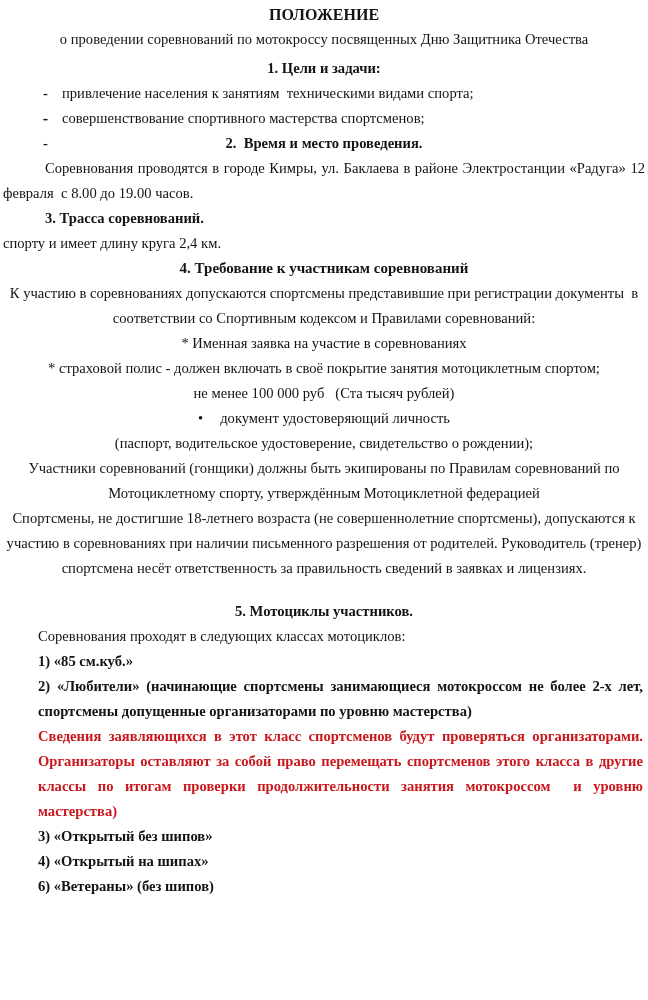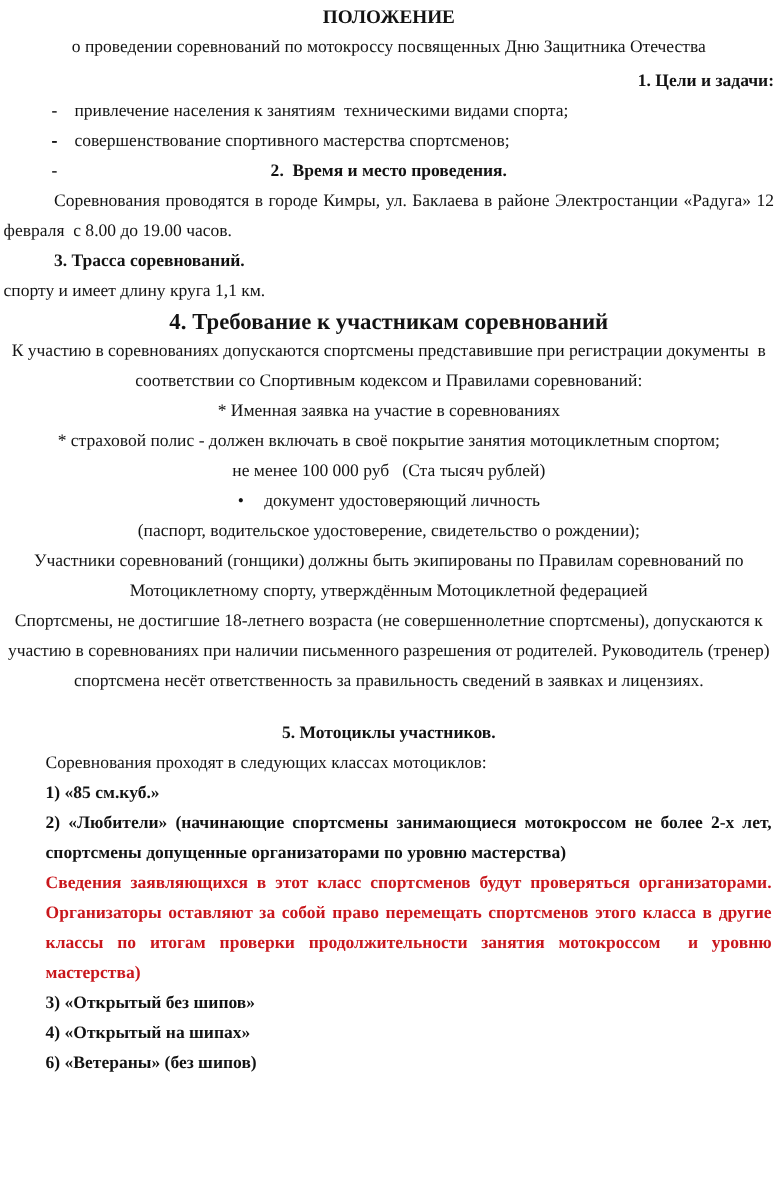--- a/index.html
+++ b/index.html
@@ -10,25 +10,25 @@
     padding:2px 3px 0 3px;
     background:#ffffff;
     color:#131313;
     font-family:"Liberation Serif", serif;
     font-size:14.6px;
     overflow:hidden;
   }
   .ln { line-height:25px; }
   .c { text-align:center; }
   .b { font-weight:bold; }
-  .h-big { font-size:19px; }
+  .h-big { font-size:15px; }
   .stretch { text-align:justify; text-align-last:justify;font-family:Liberation Serif, serif; }
   .ind { text-indent:42px; }
   .h3-left { padding-left:42px; }
-  .gap-top-s1 { margin-top:4px;text-align:right; }
+  .gap-top-s1 { margin-top:4px; }
   .gap-top-s5 { margin-top:18px; }
   .dash-item { position:relative; padding-left:59px; }
   .dash-item .dash { position:absolute; left:40px; font-weight:bold; }
   .bullet-line .bullet { margin-right:17px; }
   .s5 { padding-left:35px; padding-right:2px; }
   .red { color:var(--accent-red, #c9171c); }
 </style>
 </head>
 <body>
 
@@ -51,21 +51,21 @@
   </div>
   <div class="ln dash-item">
     <span class="dash">-</span>
   </div>
 
   <div class="ln c b">2.&nbsp; Время и место проведения.</div>
   <div class="ln stretch ind">Соревнования проводятся в городе Кимры, ул. Баклаева в районе Электростанции «Радуга» 12</div>
   <div class="ln">февраля&nbsp; с 8.00 до 19.00 часов.</div>
 
   <div class="ln b h3-left">3. Трасса соревнований.</div>
-  <div class="ln">спорту и имеет длину круга 1,1 км.</div>
+  <div class="ln">спорту и имеет длину круга 2,4 км.</div>
 
   <div class="ln c b h-big">4. Требование к участникам соревнований</div>
   <div class="ln c">К участию в соревнованиях допускаются спортсмены представившие при регистрации документы&nbsp; в</div>
   <div class="ln c">соответствии со Спортивным кодексом и Правилами соревнований:</div>
   <div class="ln c">* Именная заявка на участие в соревнованиях</div>
   <div class="ln c">* страховой полис - должен включать в своё покрытие занятия мотоциклетным спортом;</div>
   <div class="ln c">не менее 100 000 руб&nbsp;&nbsp; (Ста тысяч рублей)</div>
   <div class="ln c bullet-line">
     <span class="bullet">•</span><span>документ удостоверяющий личность</span>
   </div>

